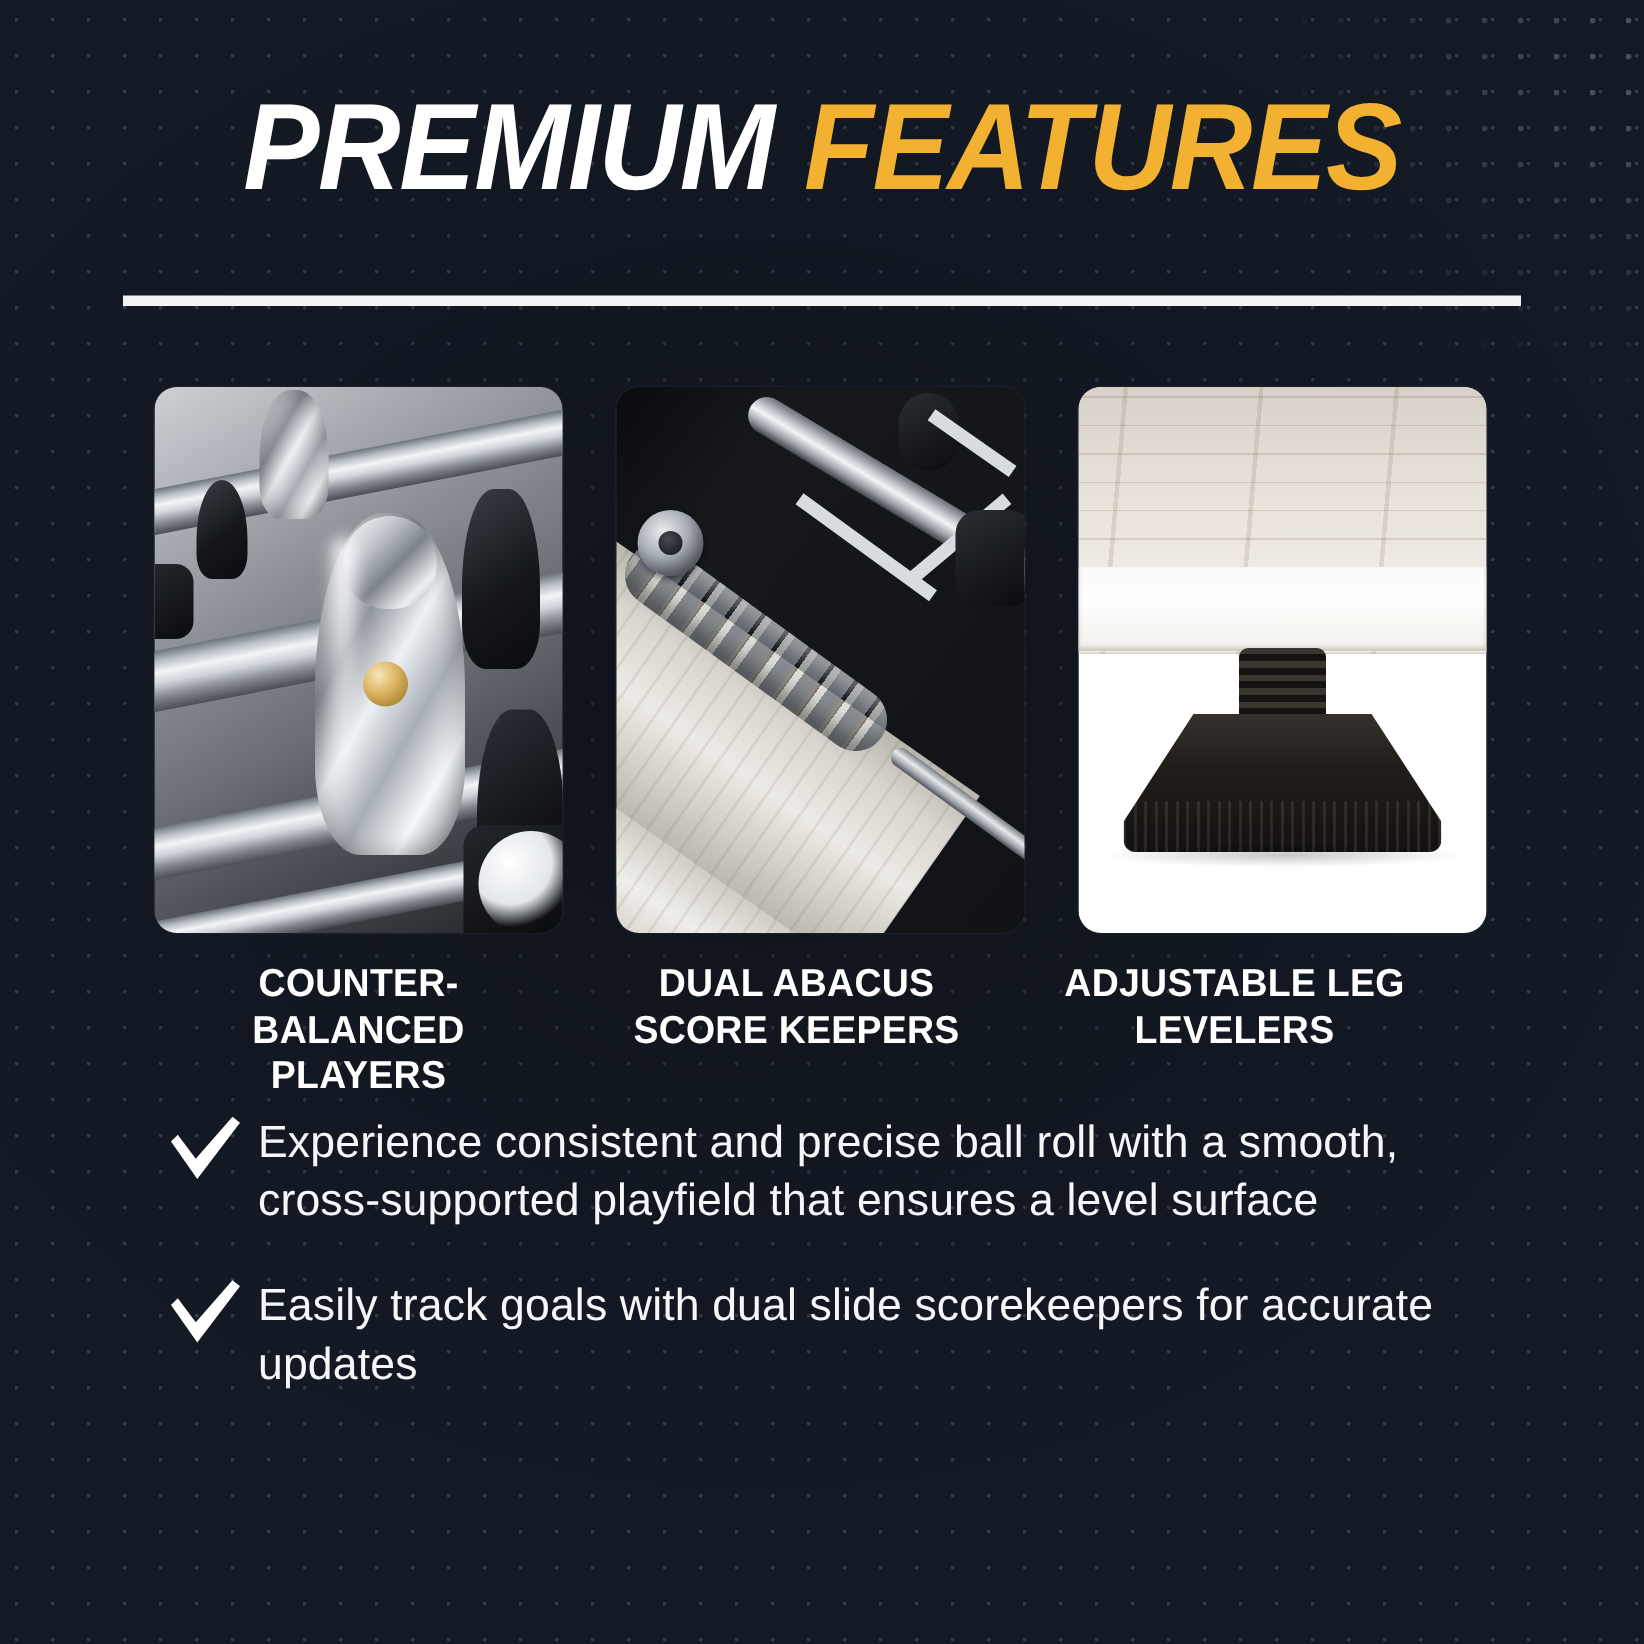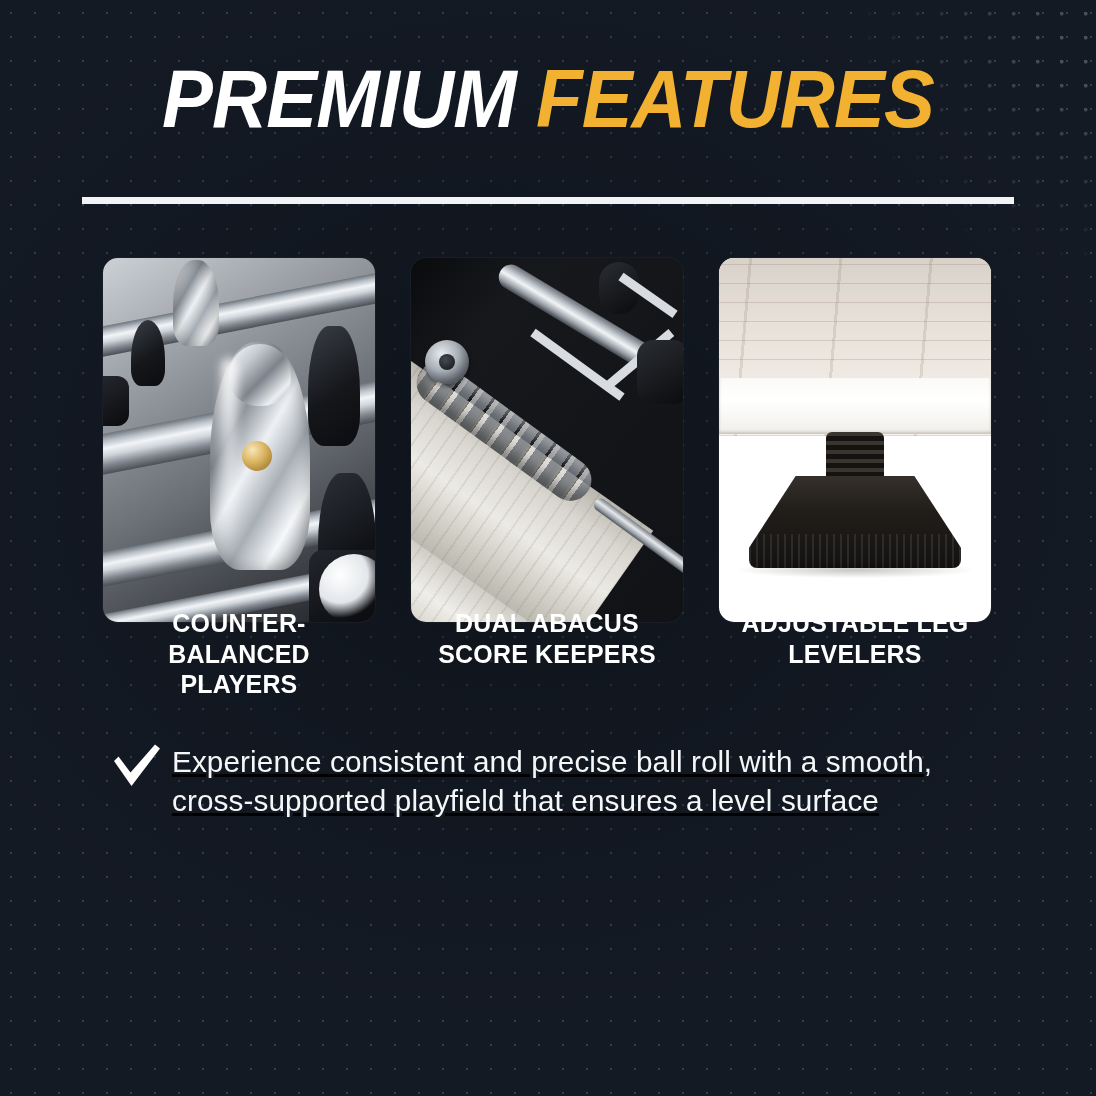--- a/index.html
+++ b/index.html
@@ -320,24 +320,24 @@
     left: 50%; bottom: 44px;
     transform: translateX(-50%);
     width: 236px; height: 16px;
     background: radial-gradient(ellipse at center, rgba(0,0,0,0.22) 0%, rgba(0,0,0,0) 72%);
   }
 
   
   .captions {
     position: absolute;
     left: 103px;
-    top: 608px;
+    top: 640px;
     width: 898px;
     display: flex;
-    gap: 36px;
+    gap: 20px;
   }
   .caption {
     width: 272px;
     text-align: center;
     color: #ffffff;
     font-family: "Liberation Sans Narrow", "Liberation Sans", sans-serif;
     font-weight: 700;
     font-size: 26px;
     line-height: 1.18;
     letter-spacing: 0.2px;
@@ -349,21 +349,20 @@
   .bullets {
     position: absolute;
     left: 112px;
     top: 742px;
     width: 930px;
   }
   .bullet {
     display: flex;
     align-items: flex-start;
     margin-bottom: 31px;
-    text-decoration: underline;
   }
   .check {
     flex: 0 0 auto;
     width: 50px;
     height: 46px;
     margin-right: 10px;
     margin-top: 2px;
   }
   .check svg { display: block; width: 50px; height: 46px; }
   .bullet-text {
@@ -474,18 +473,26 @@
 
       <div class="bullet">
         <span class="check">
           <svg viewBox="0 0 50 46" xmlns="http://www.w3.org/2000/svg">
             <path d="M2 17 L6.5 12.5 L18.5 28.5 L43 0.5 L48 4.5 L19.5 42 Z" fill="#ffffff"></path>
           </svg>
         </span>
         <span class="bullet-text">Experience consistent and precise ball roll with a smooth, cross-supported playfield that ensures a level surface</span>
       </div>
 
+      <div class="bullet">
+        <span class="check">
+          <svg viewBox="0 0 50 46" xmlns="http://www.w3.org/2000/svg">
+            <path d="M2 17 L6.5 12.5 L18.5 28.5 L43 0.5 L48 4.5 L19.5 42 Z" fill="#ffffff"></path>
+          </svg>
+        </span>
+        <span class="bullet-text">Easily track goals with dual slide scorekeepers for accurate updates</span>
+      </div>
 
 
     </div>
 
   </div>
 </div>
 
 </body></html>

